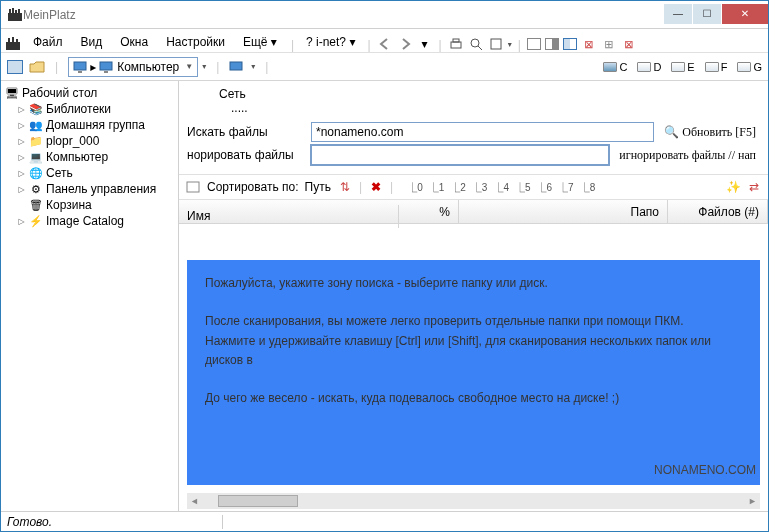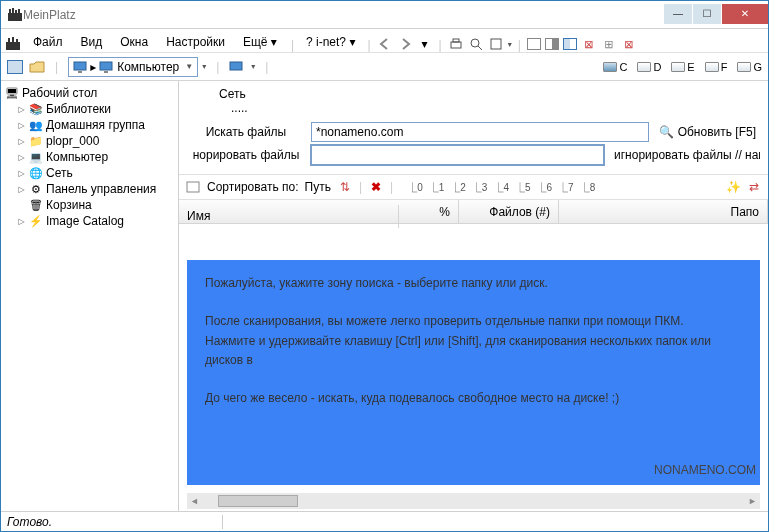--- a/index.html
+++ b/index.html
@@ -27,24 +27,24 @@
 .main { display: flex; height: calc(100% - 28px - 24px - 28px - 20px); }
 .sidebar { width: 178px; border-right: 1px solid #d0d0d0; padding: 4px 2px; overflow: hidden; }
 .tree-item { display: flex; align-items: center; gap: 3px; padding: 1px 2px; white-space: nowrap; font-size: 12px; }
 .tree-exp { width: 9px; height: 9px; font-size: 8px; color: #666; display: inline-flex; align-items: center; justify-content: center; }
 .tree-icon { width: 14px; height: 14px; display: inline-flex; align-items: center; justify-content: center; font-size: 11px; }
 .tree-indent { padding-left: 14px; }
 .content { flex: 1; display: flex; flex-direction: column; overflow: hidden; position: relative; }
 .path-area { padding: 6px 8px 2px 40px; font-size: 12px; }
 .search-rows { padding: 2px 8px 6px 8px; }
 .search-row { display: flex; align-items: center; gap: 6px; margin: 3px 0; }
-.search-label { width: 118px; text-align: center; font-size: 12px; }
+.search-label { width: 118px; text-align: left; font-size: 12px; }
 .search-input { flex: 1; border: 1px solid #7a9fcb; height: 20px; padding: 0 4px; font-size: 12px; }
 .search-input.focused { outline: 1px solid #7a9fcb; }
-.search-action { font-size: 12px; white-space: nowrap; padding: 0 4px; }
+.search-action { font-size: 12px; white-space: nowrap; padding: 0 4px; font-family: Liberation Serif, serif; }
 .search-action.clip { max-width: 150px; overflow: hidden; text-overflow: clip; }
 .sort-toolbar { height: 26px; border-top: 1px solid #e0e0e0; border-bottom: 1px solid #e0e0e0; display: flex; align-items: center; padding: 0 6px; gap: 6px; font-size: 12px; }
 .sort-sep { color: #ccc; }
 .num-btns { display: flex; gap: 6px; margin-left: 8px; }
 .num-btn { font-size: 10px; color: #555; display: flex; align-items: center; }
 .end-icons { margin-left: auto; display: flex; gap: 4px; }
 .columns { height: 24px; display: flex; align-items: center; background: linear-gradient(#fdfdfd,#ececec); border-bottom: 1px solid #d5d5d5; font-size: 12px; }
 .col { padding: 0 8px; border-right: 1px solid #d5d5d5; height: 100%; display: flex; align-items: center; }
 .c-name { flex: 0 0 220px; margin-top: 9px; }
 .c-size { flex: 0 0 100px; justify-content: flex-end; }
@@ -290,22 +290,22 @@
       </div>
       <div class="end-icons">
         <span class="tb-icon">✨</span>
         <span class="tb-icon" style="color:#c44">⇄</span>
       </div>
     </div>
 
     <div class="columns">
       <div class="col c-name">Имя</div>
       <div class="col c-pct">%</div>
+      <div class="col c-last">Папо</div>
       <div class="col c-files">Файлов (#)</div>
-      <div class="col c-last">Папо</div>
     </div>
 
     <div class="msg-area">
       <p>Пожалуйста, укажите зону поиска - выберите папку или диск.</p><br>
       <p>После сканирования, вы можете легко проверить отдельные папки при помощи ПКМ.</p>
       <p>Нажмите и удерживайте клавишу [Ctrl] или [Shift], для сканирования нескольких папок или дисков в</p><br>
       <p>До чего же весело - искать, куда подевалось свободное место на диске! ;)</p>
     </div>
 
     <div class="watermark">NONAMENO.COM</div>

